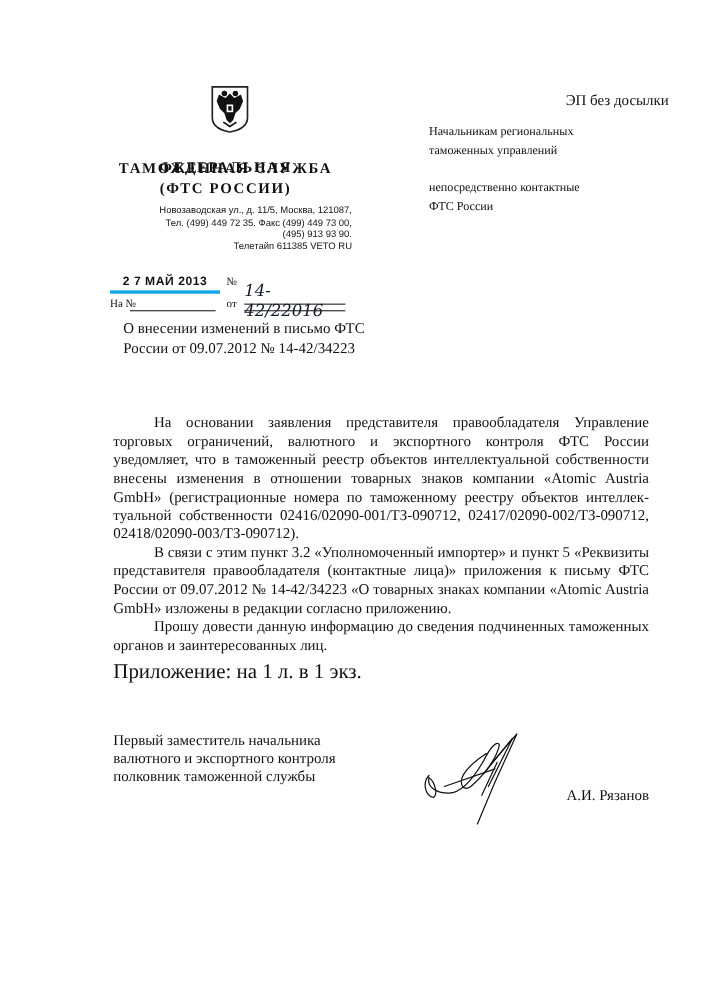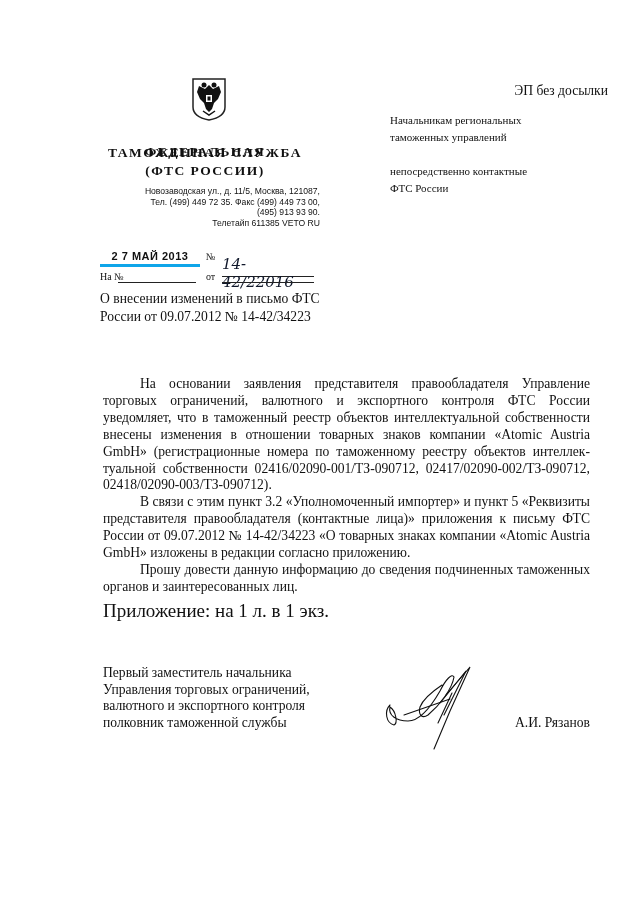--- a/index.html
+++ b/index.html
@@ -19,21 +19,21 @@
 
   
   #date-line { left: 100px; top: 250px; width: 100px; border-bottom: 3px solid #0ea5e9; height: 14px; text-align: center; font-size: 11px; font-weight: bold; letter-spacing: 0.5px; }
   #no-label { left: 206px; top: 251px; font-size: 10px; }
   #reg-no { left: 222px; top: 243px; width: 92px; border-bottom: 1px solid #222; height: 21px; font-style: italic; font-size: 15px; color: #0f172a; font-family: "DejaVu Serif", serif; margin-top: 12px; }
   #na-label { left: 100px; top: 271px; font-size: 10px; }
   #na-line { left: 118px; top: 282px; width: 78px; border-bottom: 1px solid #222; }
   #ot-label { left: 206px; top: 271px; font-size: 10px; }
   #ot-line { left: 222px; top: 282px; width: 92px; border-bottom: 1px solid #222; }
 
-  #subject { left: 100px; top: 290px; width: 240px; font-size: 13.6px; line-height: 18px; }
+  #subject { left: 112px; top: 290px; width: 240px; font-size: 13.6px; line-height: 18px; }
 
   
   #ep-note { right: 32px; top: 83px; font-size: 13.6px; }
   .addressee { left: 390px; width: 230px; font-size: 11px; line-height: 17px; }
   #addressee-1 { top: 112px; }
   #addressee-2 { top: 163px; }
 
   
   #body { left: 103px; top: 376px; width: 487px; font-size: 13.6px; line-height: 16.9px; text-align: justify; }
   #body p { margin: 0; text-indent: 37px; }
@@ -96,21 +96,20 @@
 <div id="body" class="abs serif">
   <p>На основании заявления представителя правообладателя Управление торговых ограничений, валютного и экспортного контроля ФТС России уведомляет, что в таможенный реестр объектов интеллектуальной собственности внесены изменения в отношении товарных знаков компании «Atomic Austria GmbH» (регистрационные номера по таможенному реестру объектов интеллек-туальной собственности 02416/02090-001/ТЗ-090712, 02417/02090-002/ТЗ-090712, 02418/02090-003/ТЗ-090712).</p>
   <p>В связи с этим пункт 3.2 «Уполномоченный импортер» и пункт 5 «Реквизиты представителя правообладателя (контактные лица)» приложения к письму ФТС России от 09.07.2012 № 14-42/34223 «О товарных знаках компании «Atomic Austria GmbH» изложены в редакции согласно приложению.</p>
   <p>Прошу довести данную информацию до сведения подчиненных таможенных органов и заинтересованных лиц.</p>
 </div>
 
 <div id="attachment" class="abs serif">Приложение: на 1 л. в 1 экз.</div>
 
 <div id="sig-title" class="abs serif">
   <div>Первый заместитель начальника</div>
-  <div>Управления торговых ограничений,</div>
   <div>валютного и экспортного контроля</div>
   <div>полковник таможенной службы</div>
 </div>
 
 <div id="signature" class="abs">
   <svg width="100" height="100" viewBox="0 0 100 100" fill="none" stroke="#111" stroke-width="1.1" stroke-linecap="round">
     <path d="M10 40 C4 46 6 58 14 60 C18 58 16 46 10 42 C8 50 16 56 28 56 C40 56 52 40 60 26 C66 14 72 8 74 12 C72 24 60 40 48 50 C42 54 38 50 40 42 C44 32 56 24 62 20"></path>
     <path d="M24 50 L70 34"></path>
     <path d="M60 38 L86 6 L64 50"></path>
     <path d="M66 30 L90 2 L70 46 L54 84"></path>

